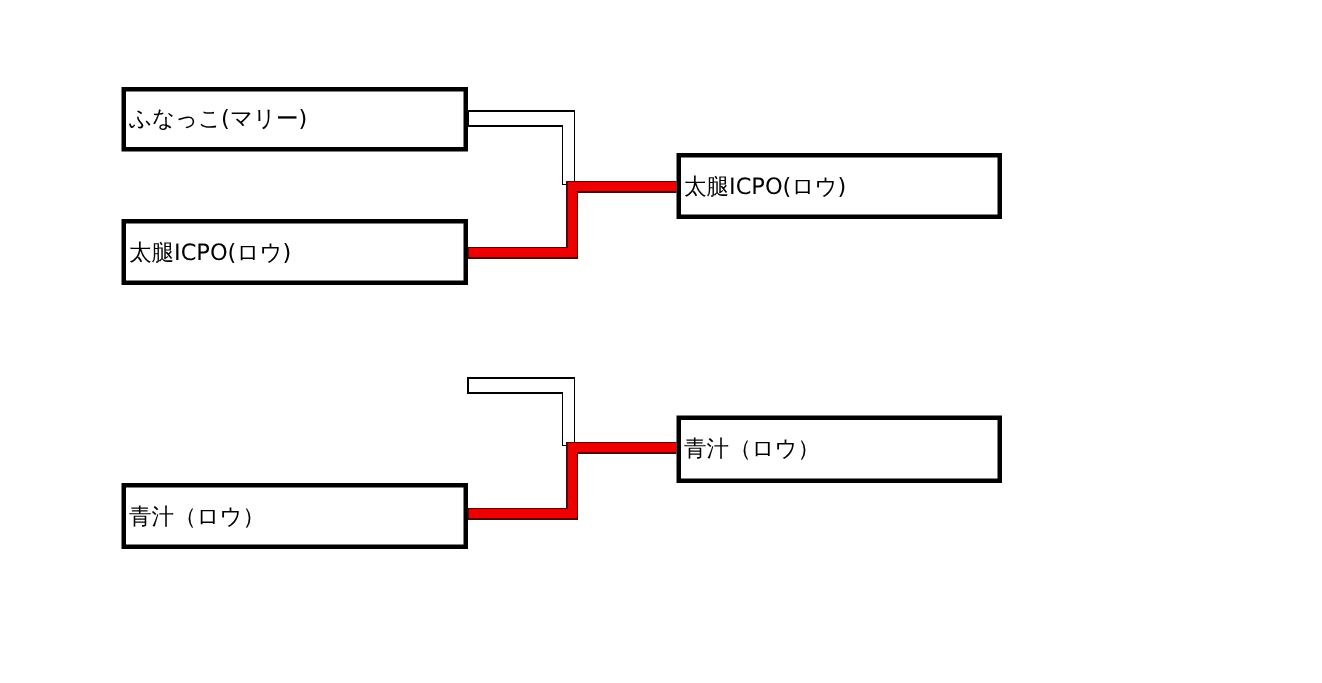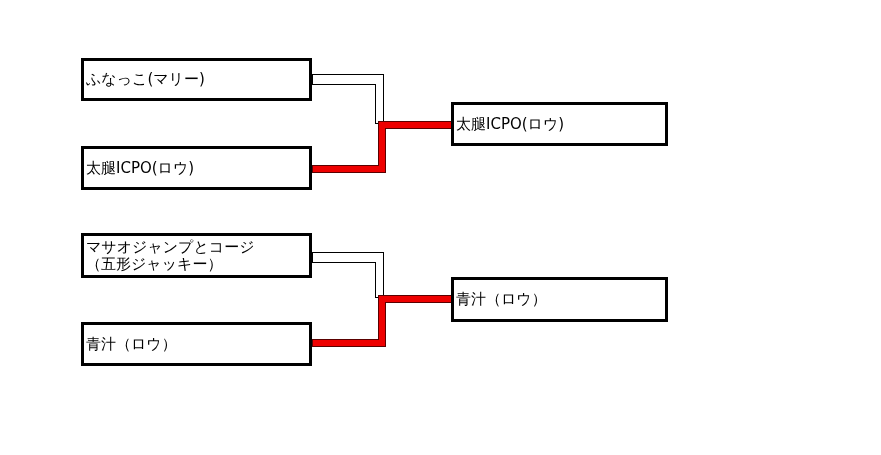--- a/index.html
+++ b/index.html
@@ -74,24 +74,20 @@
   </div>
 
   <div class="box" style="left:70px;top:146px;width:231px;height:44px">
     <span class="name-line">太腿ICPO(ロウ)</span>
   </div>
 
   <div class="box" style="left:440px;top:102px;width:217px;height:44px">
     <span class="name-line">太腿ICPO(ロウ)</span>
   </div>
 
-  <div class="box" style="left:70px;top:233px;width:231px;height:45px">
-    <span class="name-line">マサオジャンプとコージ</span>
-    <span class="name-line">（五形ジャッキー）</span>
-  </div>
 
   <div class="box" style="left:70px;top:322px;width:231px;height:44px">
     <span class="name-line">青汁（ロウ）</span>
   </div>
 
   <div class="box" style="left:440px;top:277px;width:217px;height:45px">
     <span class="name-line">青汁（ロウ）</span>
   </div>
 
 </div>

